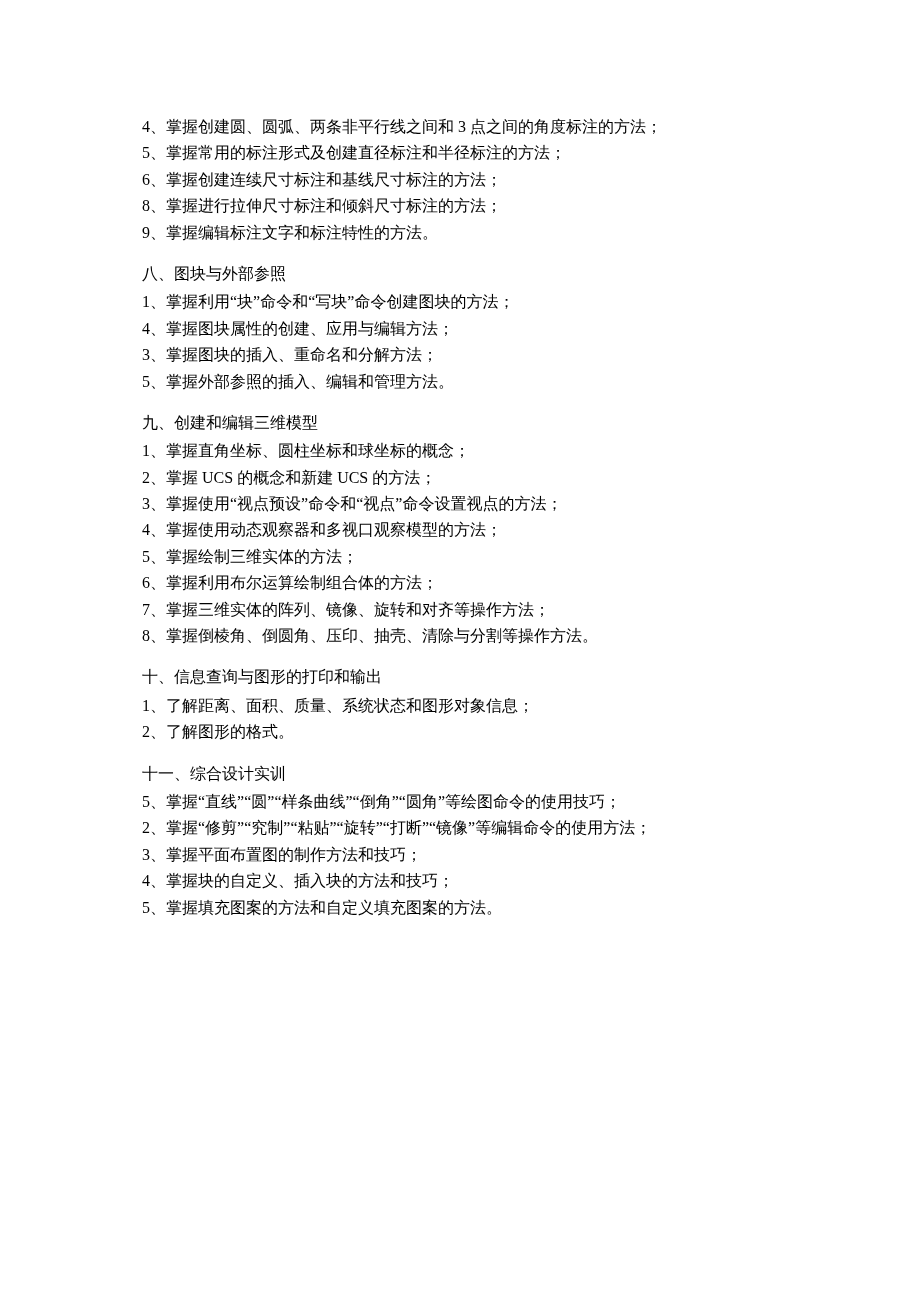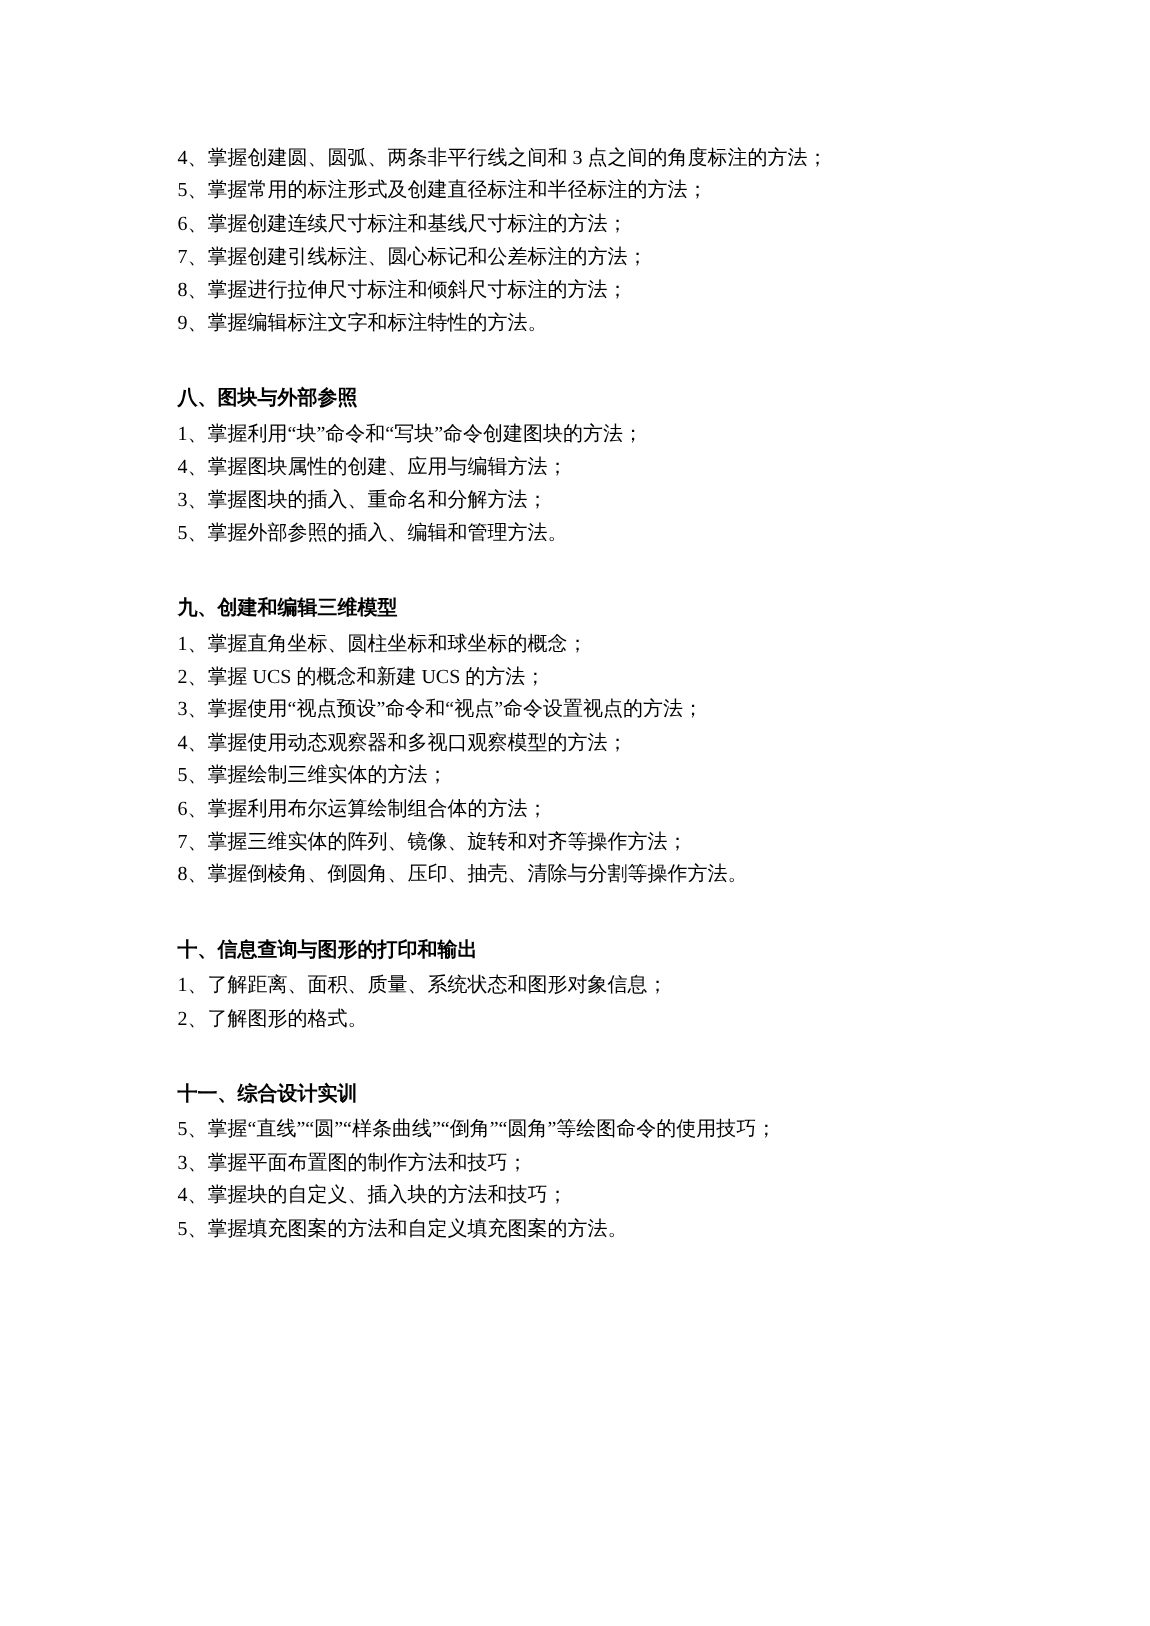--- a/index.html
+++ b/index.html
@@ -14,22 +14,22 @@
     color: #000000;
     line-height: 1.65;
   }
   .page {
     box-sizing: border-box;
     width: 895px;
     min-height: 1301px;
     padding: 114px 140px 200px 142px;
   }
   .section-head {
-    font-weight: bold;
-    margin-top: 34px;
+    font-weight: normal;
+    margin-top: 15px;
     margin-bottom: 2px;
   }
   .first-item {
     margin-top: 0;
   }
   .item {
     margin: 0;
     padding: 0;
   }
   .section {
@@ -39,21 +39,20 @@
 </style>
 </head>
 <body>
 
 <div class="page">
 
   <div class="section">
     <div class="item first-item">4、掌握创建圆、圆弧、两条非平行线之间和 3 点之间的角度标注的方法；</div>
     <div class="item">5、掌握常用的标注形式及创建直径标注和半径标注的方法；</div>
     <div class="item">6、掌握创建连续尺寸标注和基线尺寸标注的方法；</div>
-    <div class="item">7、掌握创建引线标注、圆心标记和公差标注的方法；</div>
     <div class="item">8、掌握进行拉伸尺寸标注和倾斜尺寸标注的方法；</div>
     <div class="item">9、掌握编辑标注文字和标注特性的方法。</div>
   </div>
 
   <div class="section">
     <div class="section-head">八、图块与外部参照</div>
     <div class="item">1、掌握利用“块”命令和“写块”命令创建图块的方法；</div>
     <div class="item">4、掌握图块属性的创建、应用与编辑方法；</div>
     <div class="item">3、掌握图块的插入、重命名和分解方法；</div>
     <div class="item">5、掌握外部参照的插入、编辑和管理方法。</div>
@@ -73,18 +72,19 @@
 
   <div class="section">
     <div class="section-head">十、信息查询与图形的打印和输出</div>
     <div class="item">1、了解距离、面积、质量、系统状态和图形对象信息；</div>
     <div class="item">2、了解图形的格式。</div>
   </div>
 
   <div class="section">
     <div class="section-head">十一、综合设计实训</div>
     <div class="item">5、掌握“直线”“圆”“样条曲线”“倒角”“圆角”等绘图命令的使用技巧；</div>
+    <div class="item">2、掌握“修剪”“究制”“粘贴”“旋转”“打断”“镜像”等编辑命令的使用方法；</div>
     <div class="item">3、掌握平面布置图的制作方法和技巧；</div>
     <div class="item">4、掌握块的自定义、插入块的方法和技巧；</div>
     <div class="item">5、掌握填充图案的方法和自定义填充图案的方法。</div>
   </div>
 
 </div>
 
 </body></html>

